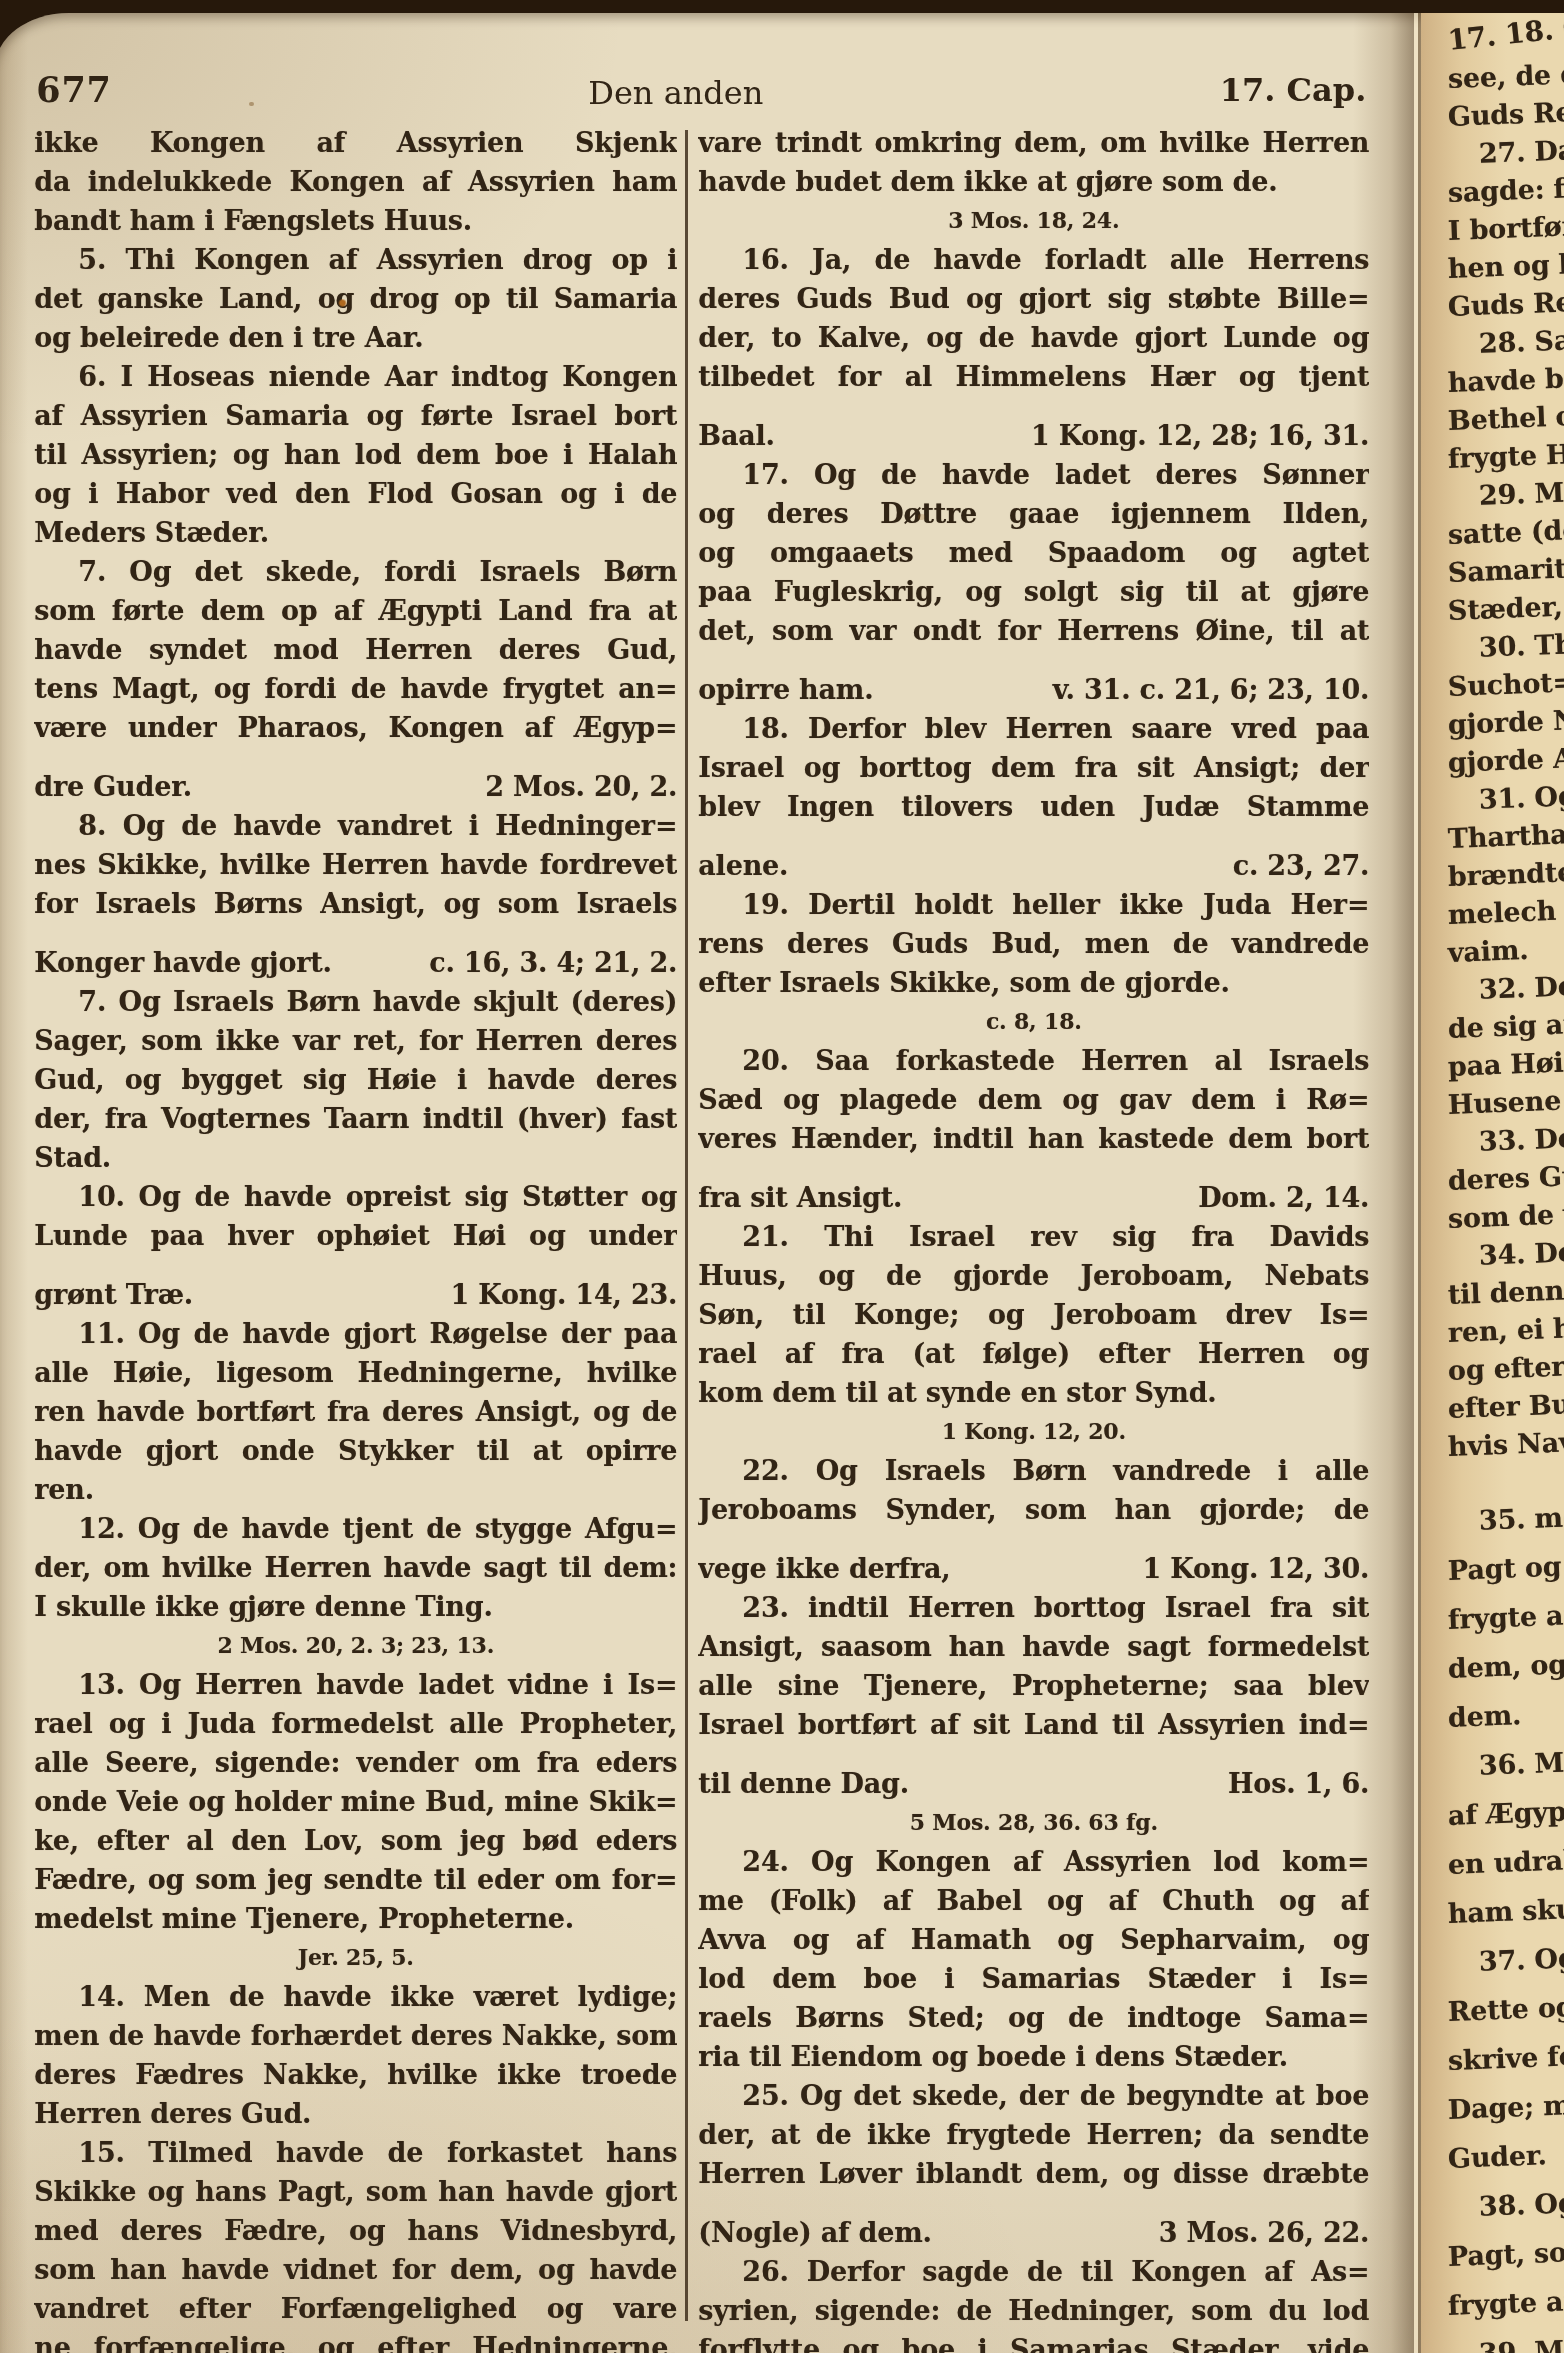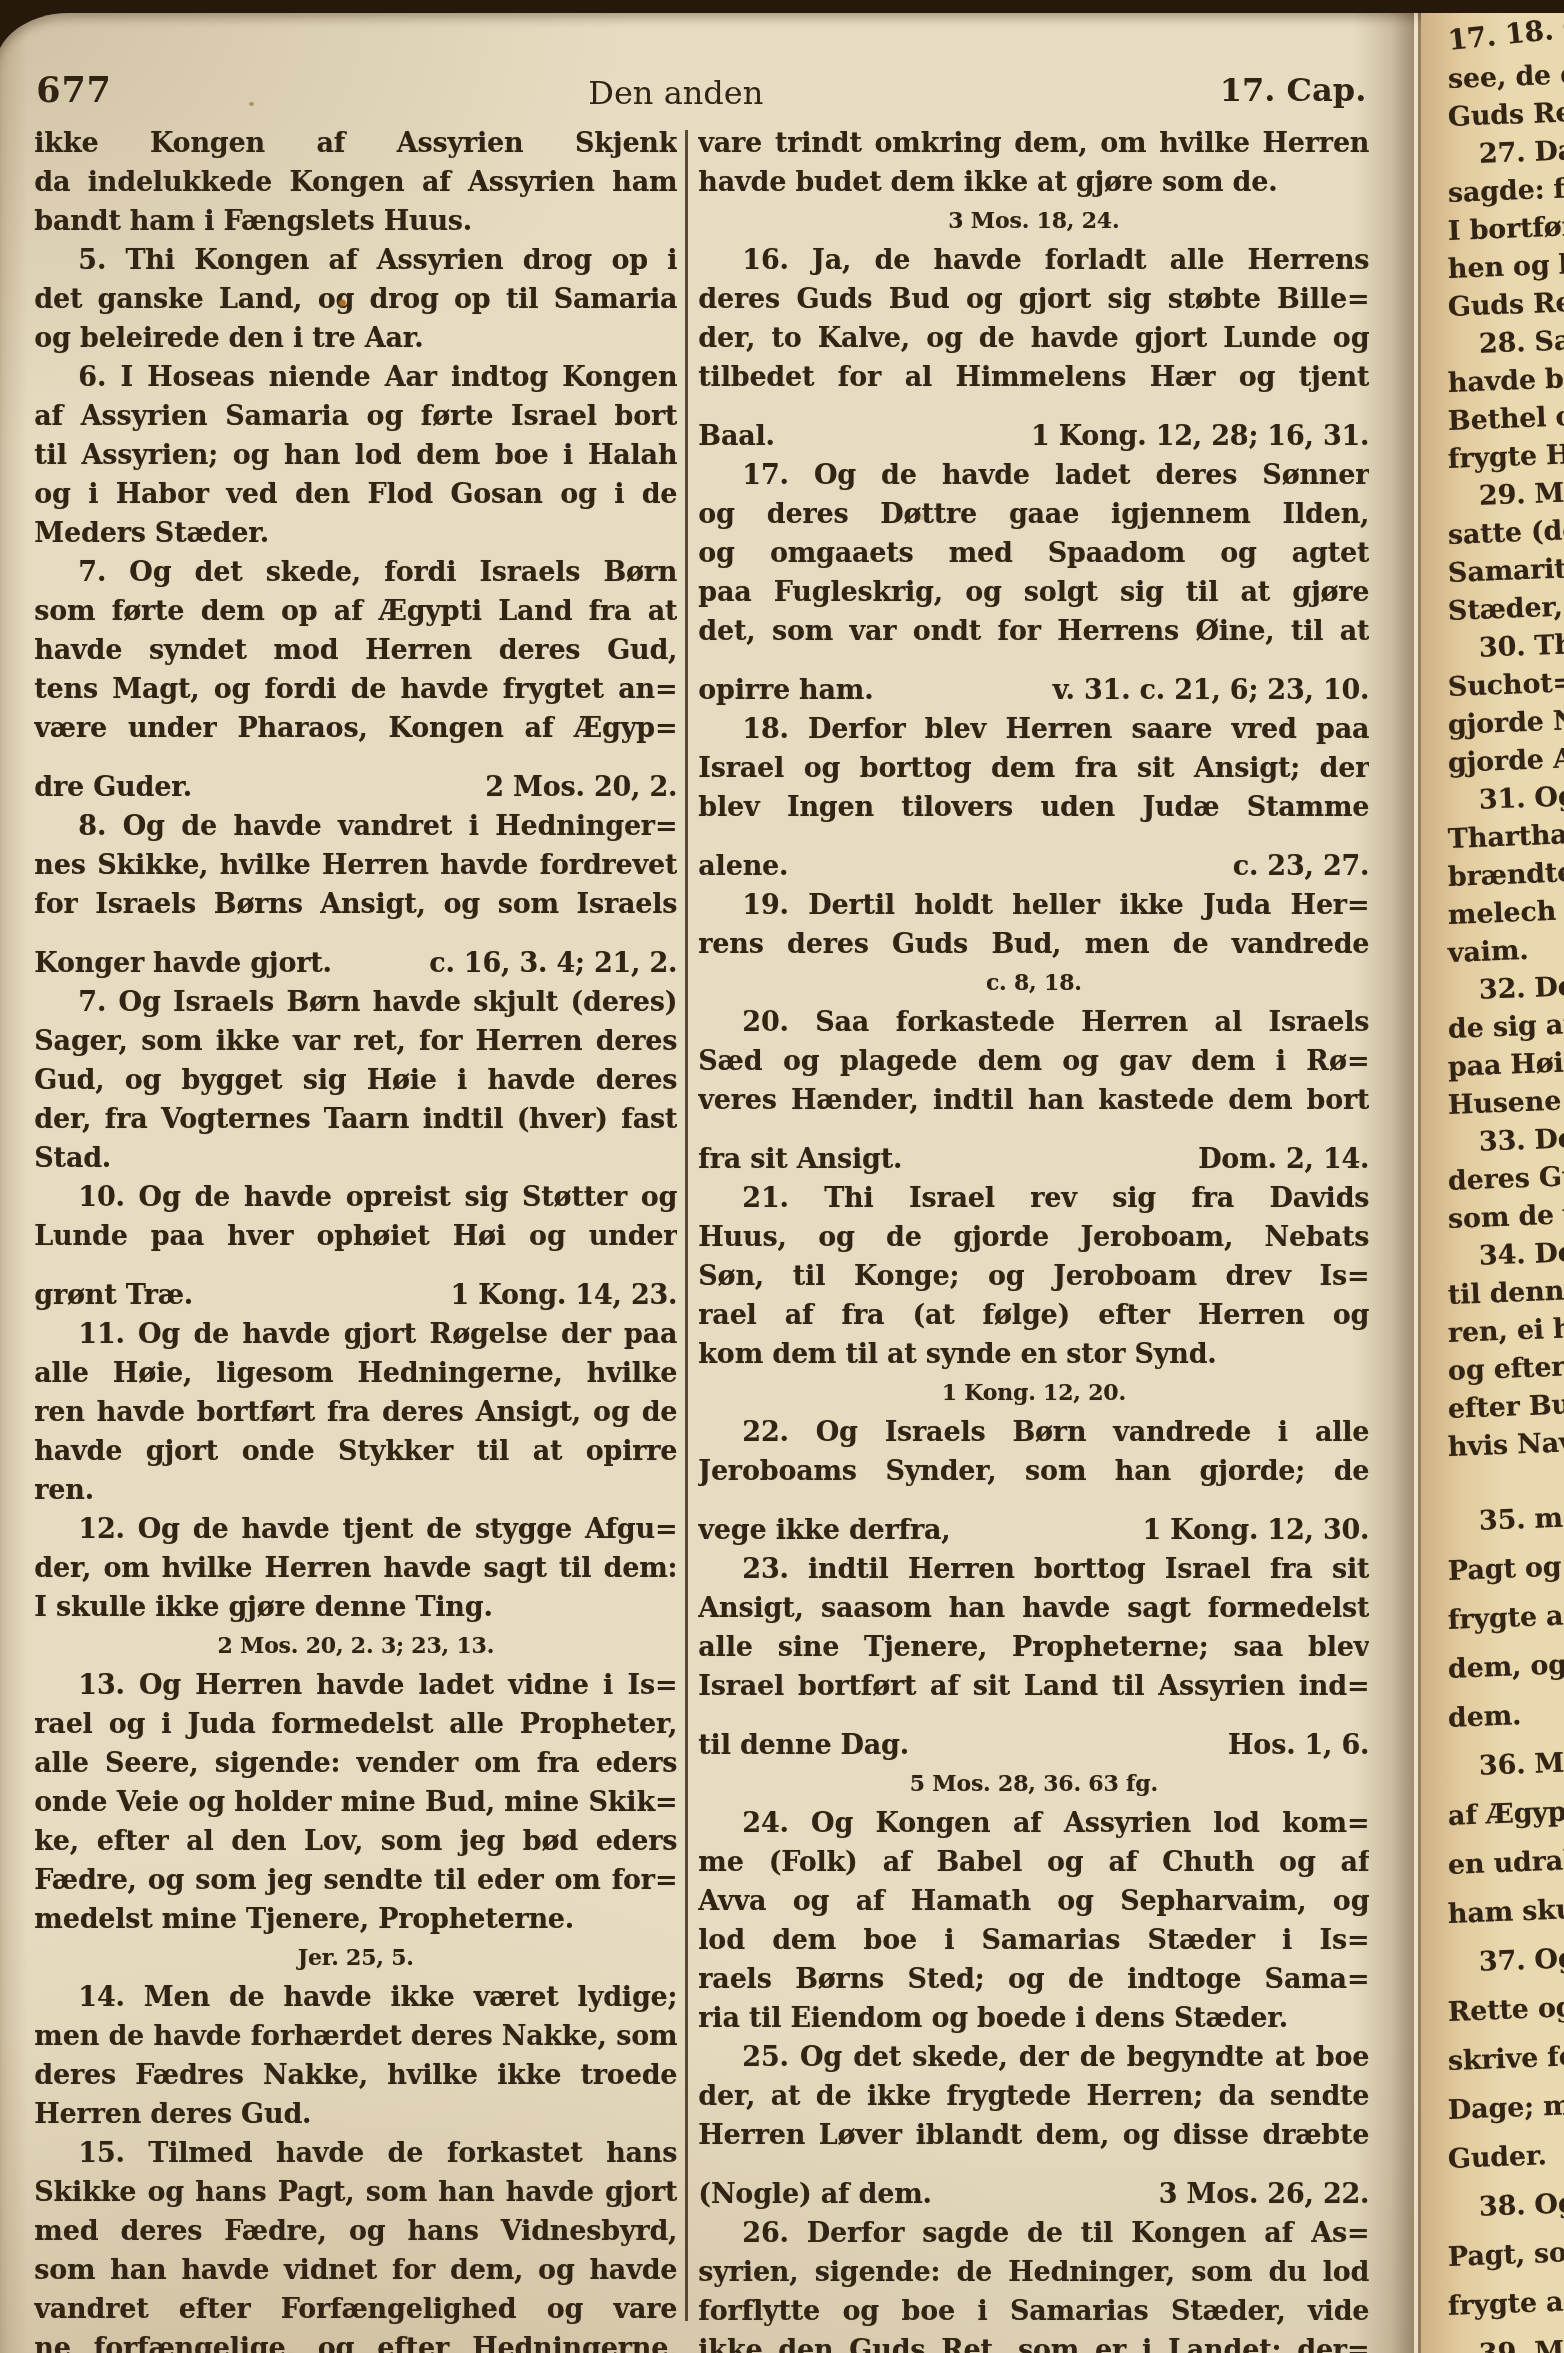--- a/index.html
+++ b/index.html
@@ -163,20 +163,21 @@
         </div>
         <div class="line k-i">18. Derfor blev Herren saare vred paa</div>
         <div class="line k-n">Israel og borttog dem fra sit Ansigt; der</div>
         <div class="line k-n">blev Ingen tilovers uden Judæ Stamme</div>
         <div class="line k-s">
           <span>alene.</span>
           <span>c. 23, 27.</span>
         </div>
         <div class="line k-i">19. Dertil holdt heller ikke Juda Her=</div>
         <div class="line k-n">rens deres Guds Bud, men de vandrede</div>
+        <div class="line k-e">efter Israels Skikke, som de gjorde.</div>
         <div class="line k-c">c. 8, 18.</div>
         <div class="line k-i">20. Saa forkastede Herren al Israels</div>
         <div class="line k-n">Sæd og plagede dem og gav dem i Rø=</div>
         <div class="line k-n">veres Hænder, indtil han kastede dem bort</div>
         <div class="line k-s">
           <span>fra sit Ansigt.</span>
           <span>Dom. 2, 14.</span>
         </div>
         <div class="line k-i">21. Thi Israel rev sig fra Davids</div>
         <div class="line k-n">Huus, og de gjorde Jeroboam, Nebats</div>

